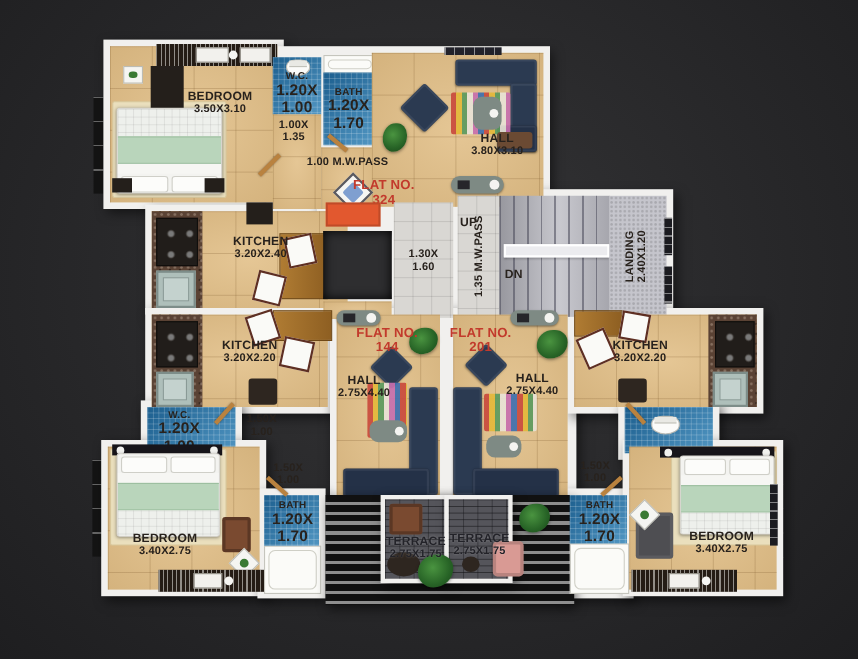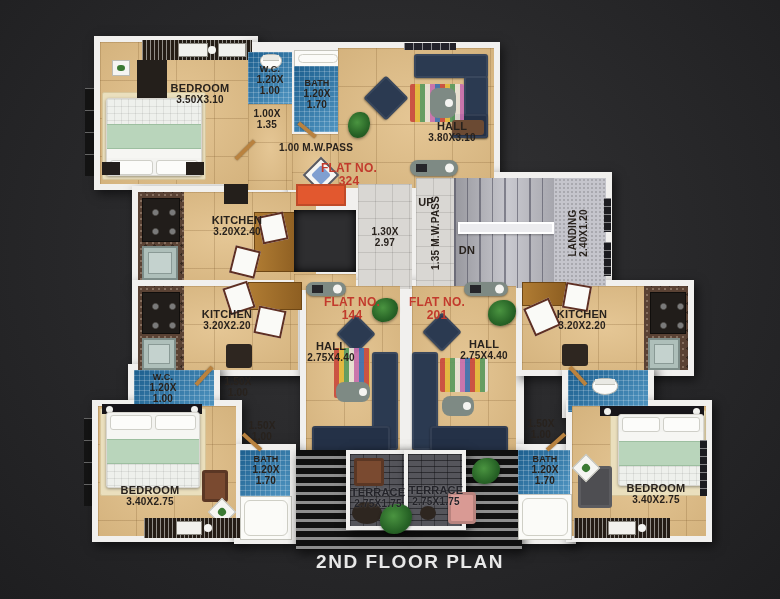--- a/index.html
+++ b/index.html
@@ -60,21 +60,21 @@
       linear-gradient(rgba(15,15,18,.55) 1px, transparent 1px),
       linear-gradient(90deg, rgba(15,15,18,.40) 1px, transparent 1px);
     background-size:13px 6px,13px 6px;
   }
   .dark{background:#241f1b;}
   .chajja{background:#141414;background-image:repeating-linear-gradient(180deg,rgba(255,255,255,.35) 0 1px, transparent 1px 22px);}
   .lbl{color:#28221d;font-weight:bold;text-align:center;line-height:1.12;letter-spacing:.2px;transform:translateX(-50%);white-space:nowrap;}
   .lbl .nm{font-size:11px;display:block;}
   .lbl .dm{font-size:10px;display:block;}
   .lbl.sm .nm{font-size:9px;}
-  .lbl.sm .dm{font-size:10px;}
+  .lbl.sm .dm{font-size:14px;}
   .red{color:#c23a2c;}
   .red .nm{font-size:12px;}
   .red .dm{font-size:12px;}
   .vrot{transform:rotate(-90deg);}
   .terlbl{color:#232329;text-shadow:0 0 2px rgba(255,255,255,.30);}
   .title{color:#e8e8e8;font-size:19px;font-weight:bold;letter-spacing:1.5px;text-align:center;}
   
   .bed{background:#f3f3f0;border-radius:3px;box-shadow:0 1px 3px rgba(0,0,0,.35);display:flex;flex-direction:column;overflow:hidden;border:1px solid #d8d6d0;}
   .bed.flip{flex-direction:column-reverse;}
   .bed .pr{height:15px;display:flex;gap:3px;padding:2px 3px 0 3px;}
@@ -230,21 +230,21 @@
     <span class="nm">KITCHEN</span>
     <span class="dm">3.20X2.40</span>
   </div>
 
   <div class="abs lift" style="left:296px;top:184px;width:50px;height:22px"></div>
   <div class="abs shaft" style="left:294px;top:210px;width:62px;height:62px"></div>
   <div class="abs wood" style="left:294px;top:274px;width:62px;height:16px"></div>
   <div class="abs lobbytile" style="left:358px;top:184px;width:54px;height:105px"></div>
   <div class="abs lbl" style="left:385px;top:226px">
     <span class="dm">1.30X</span>
-    <span class="dm">2.97</span>
+    <span class="dm">1.60</span>
   </div>
 
   <div class="abs lobbytile" style="left:416px;top:178px;width:38px;height:110px"></div>
   <div class="abs stairs" style="left:454px;top:178px;width:100px;height:110px"></div>
   <div class="abs rail" style="left:458px;top:222px;width:92px;height:8px"></div>
   <div class="abs landing" style="left:554px;top:178px;width:52px;height:110px"></div>
   <div class="abs winv" style="left:604px;top:198px;width:7px;height:34px"></div>
   <div class="abs winv" style="left:604px;top:242px;width:7px;height:34px"></div>
   <div class="abs lbl" style="left:426px;top:196px">
     <span class="nm">UP</span>
@@ -427,15 +427,14 @@
   <div class="abs lbl" style="left:656px;top:482px">
     <span class="nm">BEDROOM</span>
     <span class="dm">3.40X2.75</span>
   </div>
 
   <div class="abs door" style="left:232px;top:148px;width:26px;height:4px;transform:rotate(-45deg)"></div>
   <div class="abs door" style="left:296px;top:128px;width:22px;height:4px;transform:rotate(40deg)"></div>
   <div class="abs door" style="left:240px;top:440px;width:24px;height:4px;transform:rotate(42deg)"></div>
   <div class="abs door" style="left:544px;top:440px;width:24px;height:4px;transform:rotate(-42deg)"></div>
 
-  <div class="abs title" style="left:270px;top:551px;width:280px">2ND FLOOR PLAN</div>
 
 </div>
 
 </body></html>

